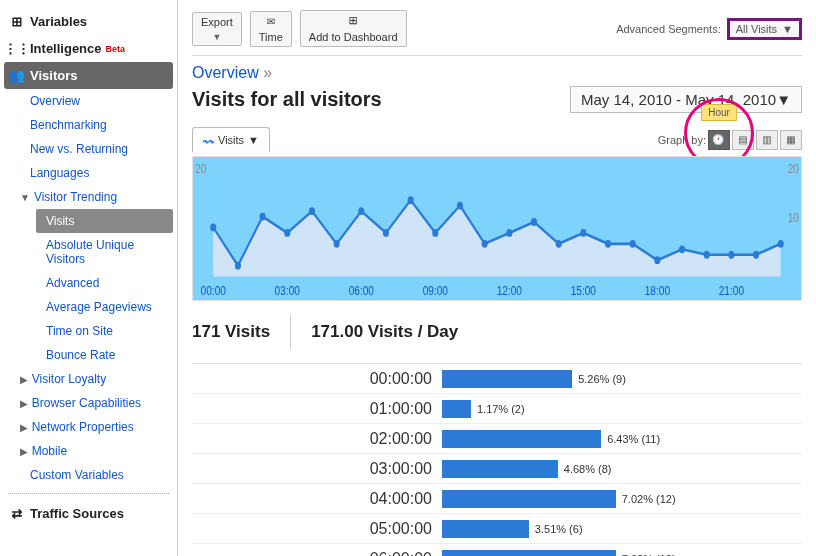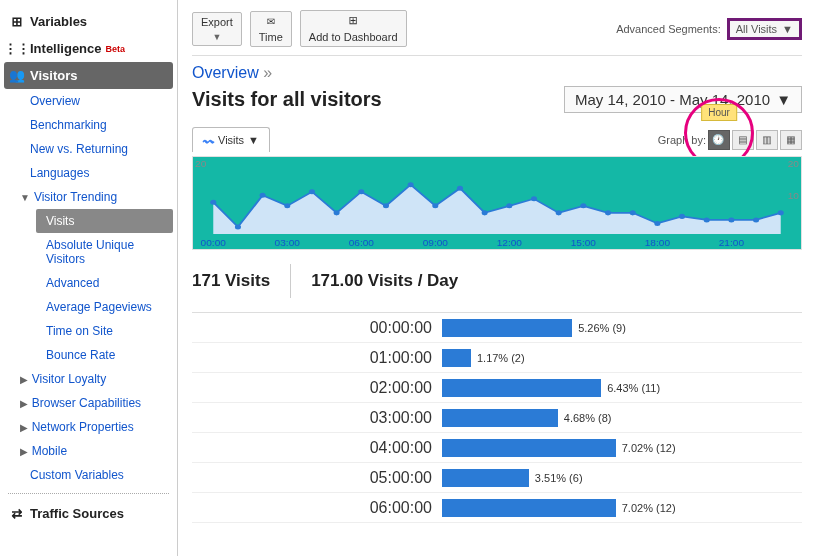--- a/index.html
+++ b/index.html
@@ -19,31 +19,31 @@
 .main { flex: 1; padding: 10px 14px 0 14px; background: #fff; position: relative; }
 .toolbar { display: flex; align-items: center; gap: 8px; margin-bottom: 8px; }
 .btn { border: 1px solid #bbb; background: #f6f6f6; padding: 3px 8px; font-size: 11px; cursor: pointer; display: inline-flex; align-items: center; gap: 4px; border-radius: 2px; flex-direction: column; }
 .btn .caret-sm { font-size: 9px; color: #666; }
 .toolbar-right { margin-left: auto; display: flex; align-items: center; gap: 6px; font-size: 11px; color: #555; }
 .seg-select { border: 3px solid #701a75; background: #f6f6f6; padding: 2px 6px; font-size: 11px; display: inline-flex; align-items: center; gap: 5px; }
 .crumb { color: #1155cc; font-size: 16px; margin-bottom: 4px; }
 .crumb .raquo { color: #888; }
 .title-row { display: flex; align-items: center; justify-content: space-between; margin-bottom: 14px; margin-top: 0; }
 .page-title { font-size: 20px; font-weight: bold; color: #222; }
-.date-range { border: 1px solid #bbb; background: #fafafa; padding: 4px 10px; font-size: 15px; display: inline-flex; align-items: flex-start; gap: 6px; }
+.date-range { border: 1px solid #bbb; background: #fafafa; padding: 4px 10px; font-size: 15px; display: inline-flex; align-items: flex-start; }
 .hr { border-top: 1px solid #ddd; margin: 0 0 8px 0; }
 .chart-header { display: flex; align-items: center; margin-bottom: 4px; }
 .tab { border: 1px solid #bbb; border-bottom: none; background: #fff; padding: 4px 10px; font-size: 11px; display: inline-flex; align-items: center; gap: 4px; border-radius: 3px 3px 0 0; }
 .tab .zig { color: #3b82f6; font-weight: bold; }
 .graph-by { margin-left: auto; display: flex; align-items: center; gap: 2px; font-size: 11px; color: #555; position: relative; }
 .gb-btn { width: 22px; height: 20px; border: 1px solid #bbb; background: #eee; display: inline-flex; align-items: center; justify-content: center; cursor: pointer; font-size: 10px; }
 .gb-btn.active { background: #666; color: #fff; border-color: #555; }
 .hour-tip { position: absolute; top: -26px; left: 50%; transform: translateX(-50%); background: #ffe27a; border: 1px solid #d6b93a; padding: 2px 6px; font-size: 10px; }
 .circle-hl { position: absolute; top: -32px; left: -24px; width: 70px; height: 70px; border: 3px solid #e6007e; border-radius: 50%; pointer-events: none; }
-.chart-box { border: 1px solid #e0e0e0; background: #14b8a6; padding: 0; position: relative; height: 94px; }
+.chart-box { border: 1px solid #e0e0e0; background: #7dd3fc; padding: 0; position: relative; height: 145px; }
 .chart-svg { width: 100%; height: 100%; }
 .chart-pt { fill: #2b7bd6; }
 .axis-text { font-size: 10px; fill: #888; }
 .axis-link { fill: #1155cc; font-size: 10px; }
 .summary-row { display: flex; align-items: center; gap: 20px; padding: 14px 0; }
 .summary-item { font-size: 17px; font-weight: bold; color: #222; }
 .summary-sep { width: 1px; height: 34px; background: #ccc; }
 .bars-table { border-top: 1px solid #ddd; }
 .bar-row { display: flex; align-items: center; height: 30px; border-bottom: 1px solid #eee; }
 .bar-label { width: 250px; text-align: right; padding-right: 10px; font-size: 16px; color: #333; }

